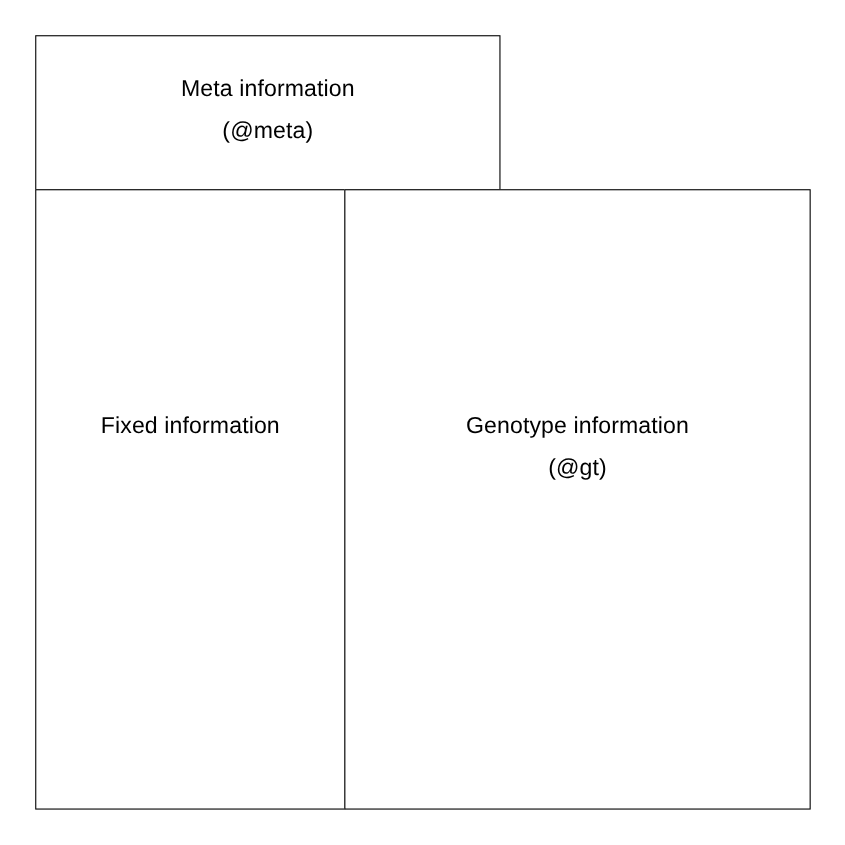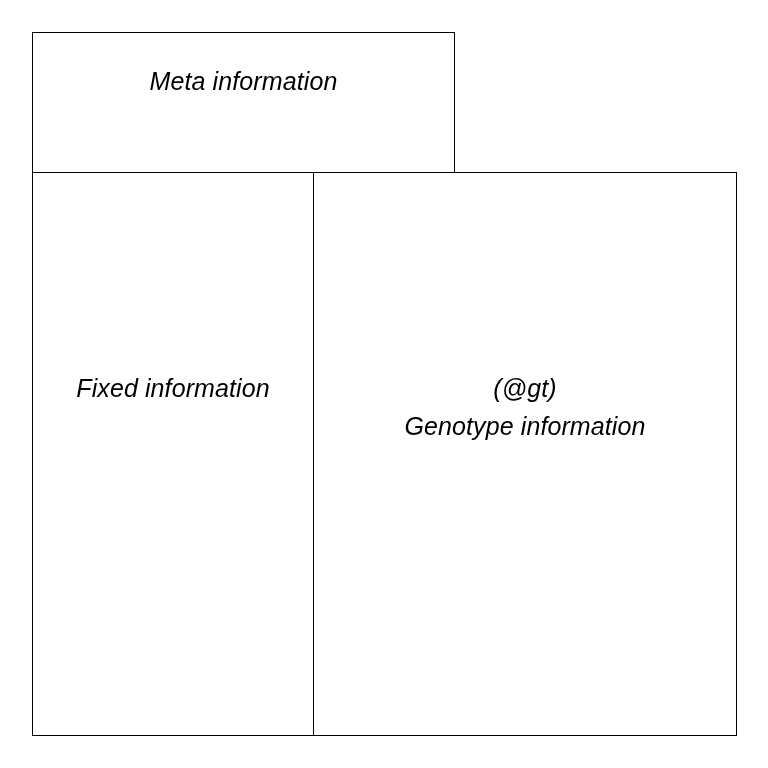--- a/index.html
+++ b/index.html
@@ -48,54 +48,54 @@
     left: 313px;
     top: 172px;
     width: 424px;
     height: 564px;
   }
   .label {
     position: absolute;
     left: 0;
     right: 0;
     text-align: center;
-    font-size: 25px;
+    font-size: 21px;
     line-height: 38px;
     letter-spacing: 0.1px;
     white-space: nowrap;
-    font-style: italic;
   }
   #box-meta .label {
     top: 29px;
   }
   #box-fix .label,
   #box-gt .label {
     top: 196px;
   }
   .label .line {
     display: block;
   }
 </style>
 </head>
 <body>
 
 <div id="diagram">
 
   <div class="box" id="box-meta">
     <div class="label">
       <span class="line">Meta information</span>
+      <span class="line">(@meta)</span>
     </div>
   </div>
 
   <div class="box" id="box-fix">
     <div class="label">
       <span class="line">Fixed information</span>
     </div>
   </div>
 
   <div class="box" id="box-gt">
     <div class="label">
+      <span class="line">Genotype information</span>
       <span class="line">(@gt)</span>
-      <span class="line">Genotype information</span>
     </div>
   </div>
 
 </div>
 
 </body></html>

